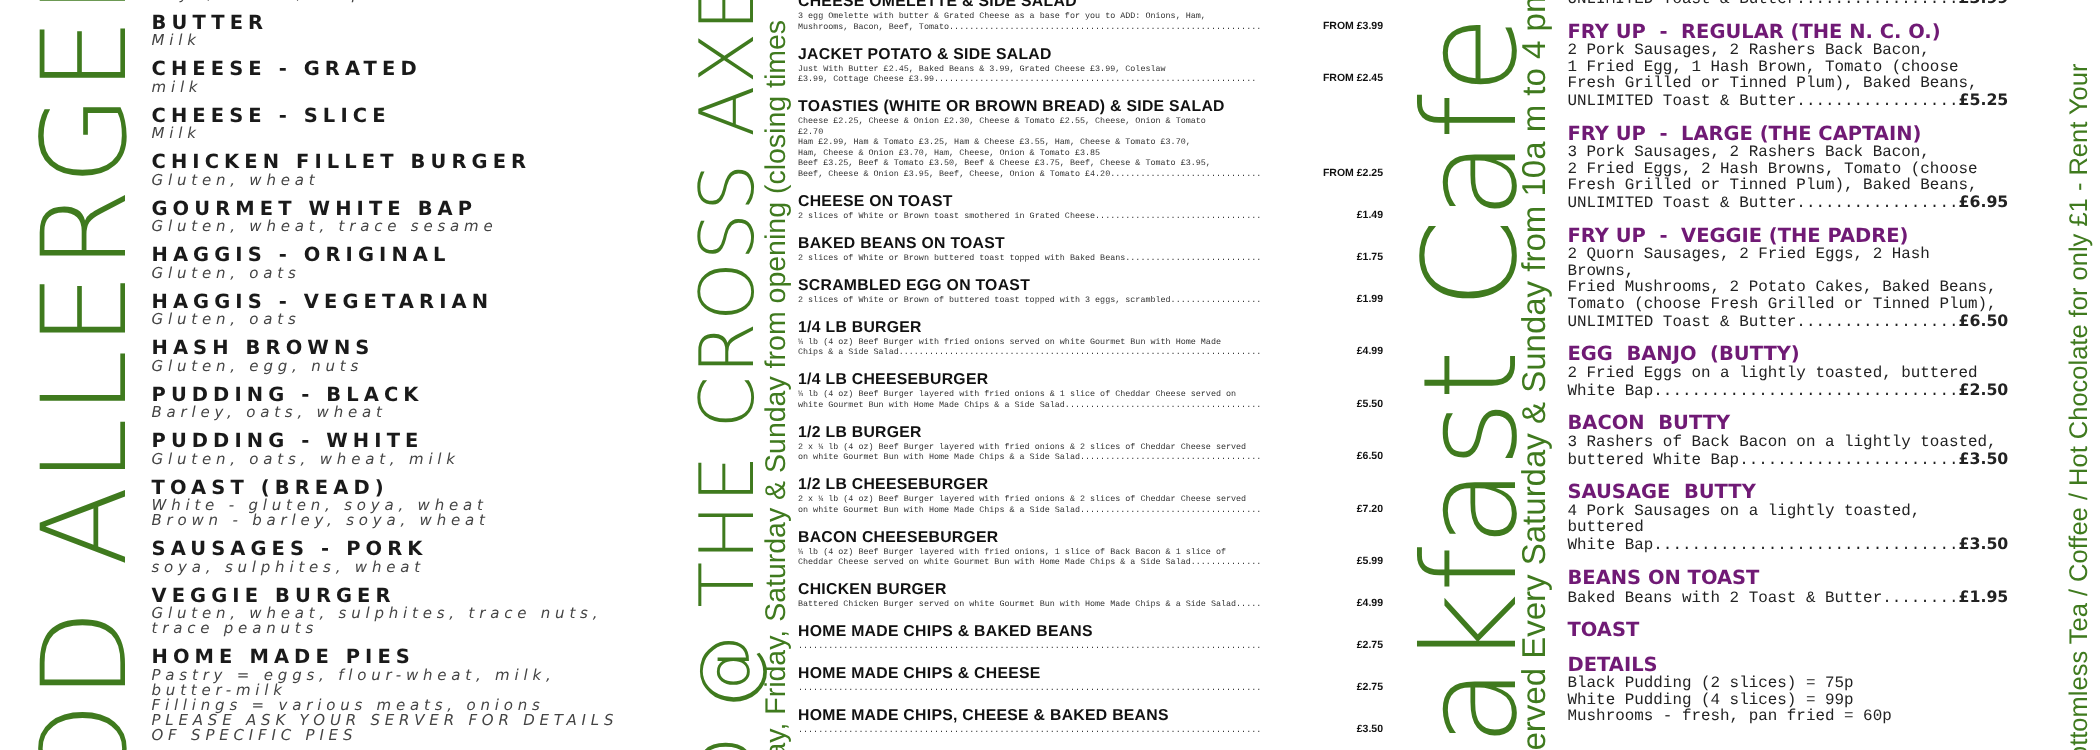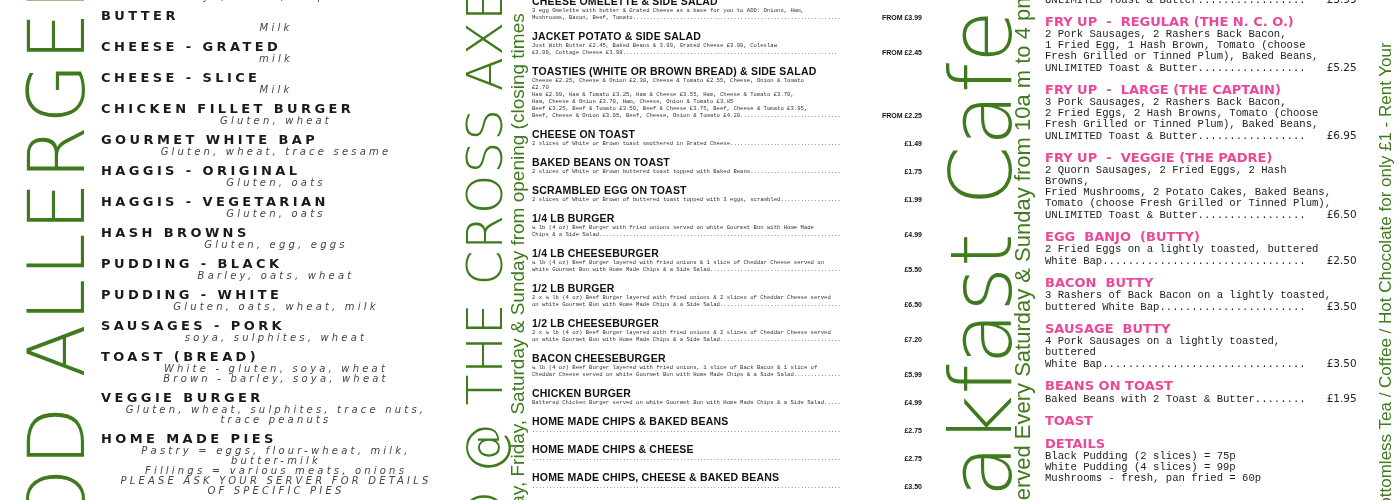--- a/index.html
+++ b/index.html
@@ -6,41 +6,41 @@
   body { width:1400px; height:500px; overflow:hidden; background:#ffffff; position:relative; font-family:"Liberation Sans", sans-serif; color:#1a1a1a; }
 
   
   .vtitle { position:absolute; white-space:nowrap; transform-origin:0 0; transform:rotate(-90deg); line-height:1; }
 
   
   #allergen-title { left:18px; top:640px; font-family:"DejaVu Sans", sans-serif; font-size:78px; font-weight:300; letter-spacing:2px; color:#3f7a1e; }
   #allergen-list { position:absolute; left:101px; top:-8px; width:350px; }
   .al-item { margin-bottom:7px; }
   .al-name { font-family:"DejaVu Sans", sans-serif; font-size:13px; font-weight:bold; letter-spacing:3.4px; line-height:14px; color:#1a1a1a; }
-  .al-desc { font-family:"DejaVu Sans", sans-serif; font-size:10px; font-style:italic; letter-spacing:3.2px; line-height:10px; color:#444; white-space:pre-line;text-align:center; }
+  .al-desc { font-family:"DejaVu Sans", sans-serif; font-size:10px; font-style:italic; letter-spacing:3.2px; line-height:10px; color:#444; white-space:pre-line; }
 
   
   #food-title { left:460px; top:640px; font-family:"DejaVu Sans", sans-serif; font-size:50px; font-weight:300; letter-spacing:1px; color:#3f7a1e; }
   #food-sub { left:508px; top:630px; font-family:"Liberation Sans", sans-serif; font-size:19px; color:#3f7a1e; }
   #mid-menu { position:absolute; left:532px; top:-5px; width:390px; }
   .m-item { margin-bottom:9px; }
   .m-name { font-family:"Liberation Sans", sans-serif; font-weight:bold; font-size:10.5px; line-height:12px; color:#111; letter-spacing:0.2px; }
   .m-desc { font-family:"Liberation Mono", monospace; font-size:5.6px; line-height:7px; color:#333; position:relative; }
   .m-row { display:flex; align-items:flex-end; }
   .m-row .txt { flex:1; white-space:pre-line; overflow:hidden; }
   .m-row .price { font-family:"Liberation Sans", sans-serif; font-weight:bold; font-size:7px; color:#111; padding-left:2px; white-space:nowrap; }
 
   
   #bfast-title { left:938px; top:640px; font-family:"DejaVu Sans", sans-serif; font-size:86px; font-weight:300; color:#3f7a1e; }
   #bfast-sub { left:1012px; top:515px; font-family:"Liberation Sans", sans-serif; font-size:22px; color:#3f7a1e; }
   #right-menu { position:absolute; left:1045px; top:-6px; width:330px; }
   .r-item { margin-bottom:8px; }
-  .r-name { font-family:"DejaVu Sans", sans-serif; font-weight:bold; font-size:13px; line-height:15px; color:#ec4899; white-space:pre; }
+  .r-name { font-family:"DejaVu Sans", sans-serif; font-weight:bold; font-size:13px; line-height:15px; color:#701a75; white-space:pre; }
   .r-desc { font-family:"Liberation Mono", "DejaVu Sans Mono", monospace; font-size:10.6px; line-height:11px; color:#222; white-space:pre-line; }
-  .r-price { font-family:"DejaVu Sans", sans-serif; font-weight:normal; font-size:10.5px;margin-left:21px; }
+  .r-price { font-family:"DejaVu Sans", sans-serif; font-weight:bold; font-size:10.5px; }
   #edge-promo { left:1377px; top:518px; font-family:"Liberation Sans", sans-serif; font-size:17px; color:#3f7a1e; }
 </style>
 </head>
 <body>
 
 <div class="vtitle" id="allergen-title">FOOD ALLERGENS</div>
 <div class="vtitle" id="food-title">FOOD @ THE CROSS AXES CAFE</div>
 <div class="vtitle" id="food-sub">Served Thursday, Friday, Saturday &amp; Sunday from opening (closing times</div>
 <div class="vtitle" id="bfast-title">Breakfast Cafe</div>
 <div class="vtitle" id="bfast-sub">Served Every Saturday &amp; Sunday from 10a m to 4 pm</div>
@@ -73,38 +73,38 @@
     <div class="al-item">
       <div class="al-name">HAGGIS - ORIGINAL</div>
       <div class="al-desc">Gluten, oats</div>
     </div>
     <div class="al-item">
       <div class="al-name">HAGGIS - VEGETARIAN</div>
       <div class="al-desc">Gluten, oats</div>
     </div>
     <div class="al-item">
       <div class="al-name">HASH BROWNS</div>
-      <div class="al-desc">Gluten, egg, eggs</div>
+      <div class="al-desc">Gluten, egg, nuts</div>
     </div>
     <div class="al-item">
       <div class="al-name">PUDDING - BLACK</div>
       <div class="al-desc">Barley, oats, wheat</div>
     </div>
     <div class="al-item">
       <div class="al-name">PUDDING - WHITE</div>
       <div class="al-desc">Gluten, oats, wheat, milk</div>
-    </div>
-    <div class="al-item">
-      <div class="al-name">SAUSAGES - PORK</div>
-      <div class="al-desc">soya, sulphites, wheat</div>
     </div>
     <div class="al-item">
       <div class="al-name">TOAST (BREAD)</div>
       <div class="al-desc">White - gluten, soya, wheat
 Brown - barley, soya, wheat</div>
+    </div>
+    <div class="al-item">
+      <div class="al-name">SAUSAGES - PORK</div>
+      <div class="al-desc">soya, sulphites, wheat</div>
     </div>
     <div class="al-item">
       <div class="al-name">VEGGIE BURGER</div>
       <div class="al-desc">Gluten, wheat, sulphites, trace nuts,
 trace peanuts</div>
     </div>
     <div class="al-item">
       <div class="al-name">HOME MADE PIES</div>
       <div class="al-desc">Pastry = eggs, flour-wheat, milk,
 butter-milk

